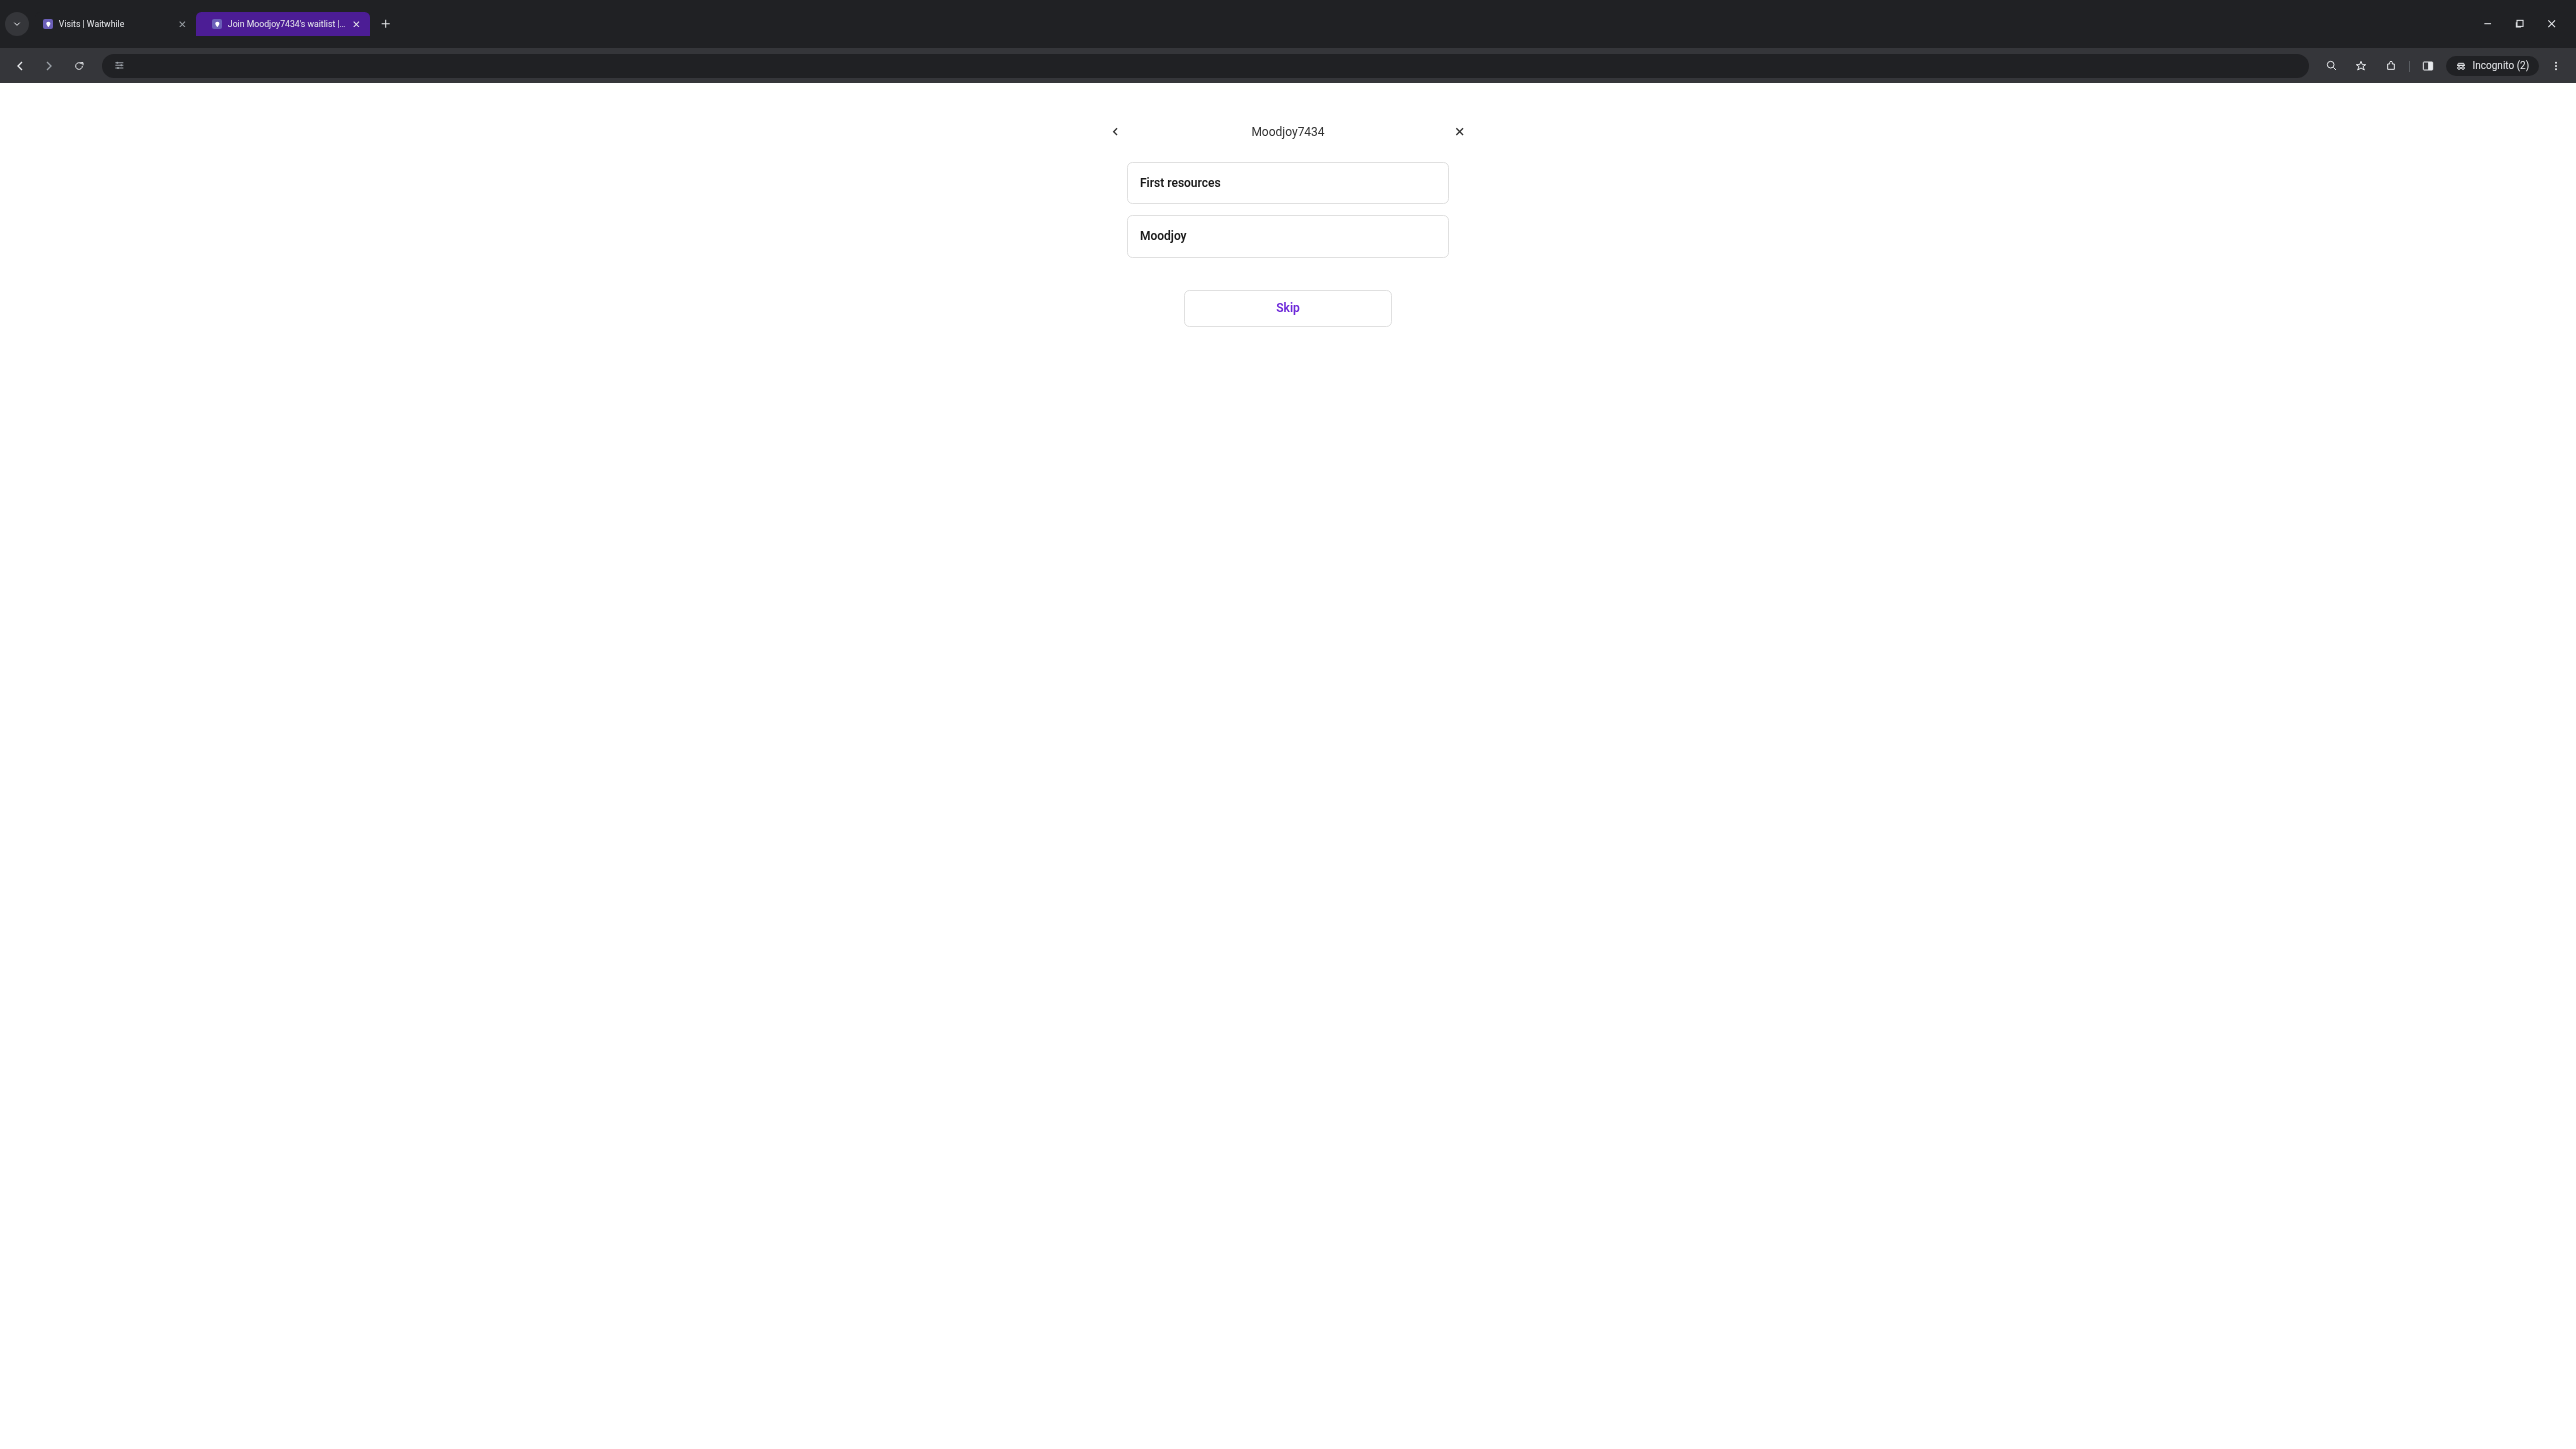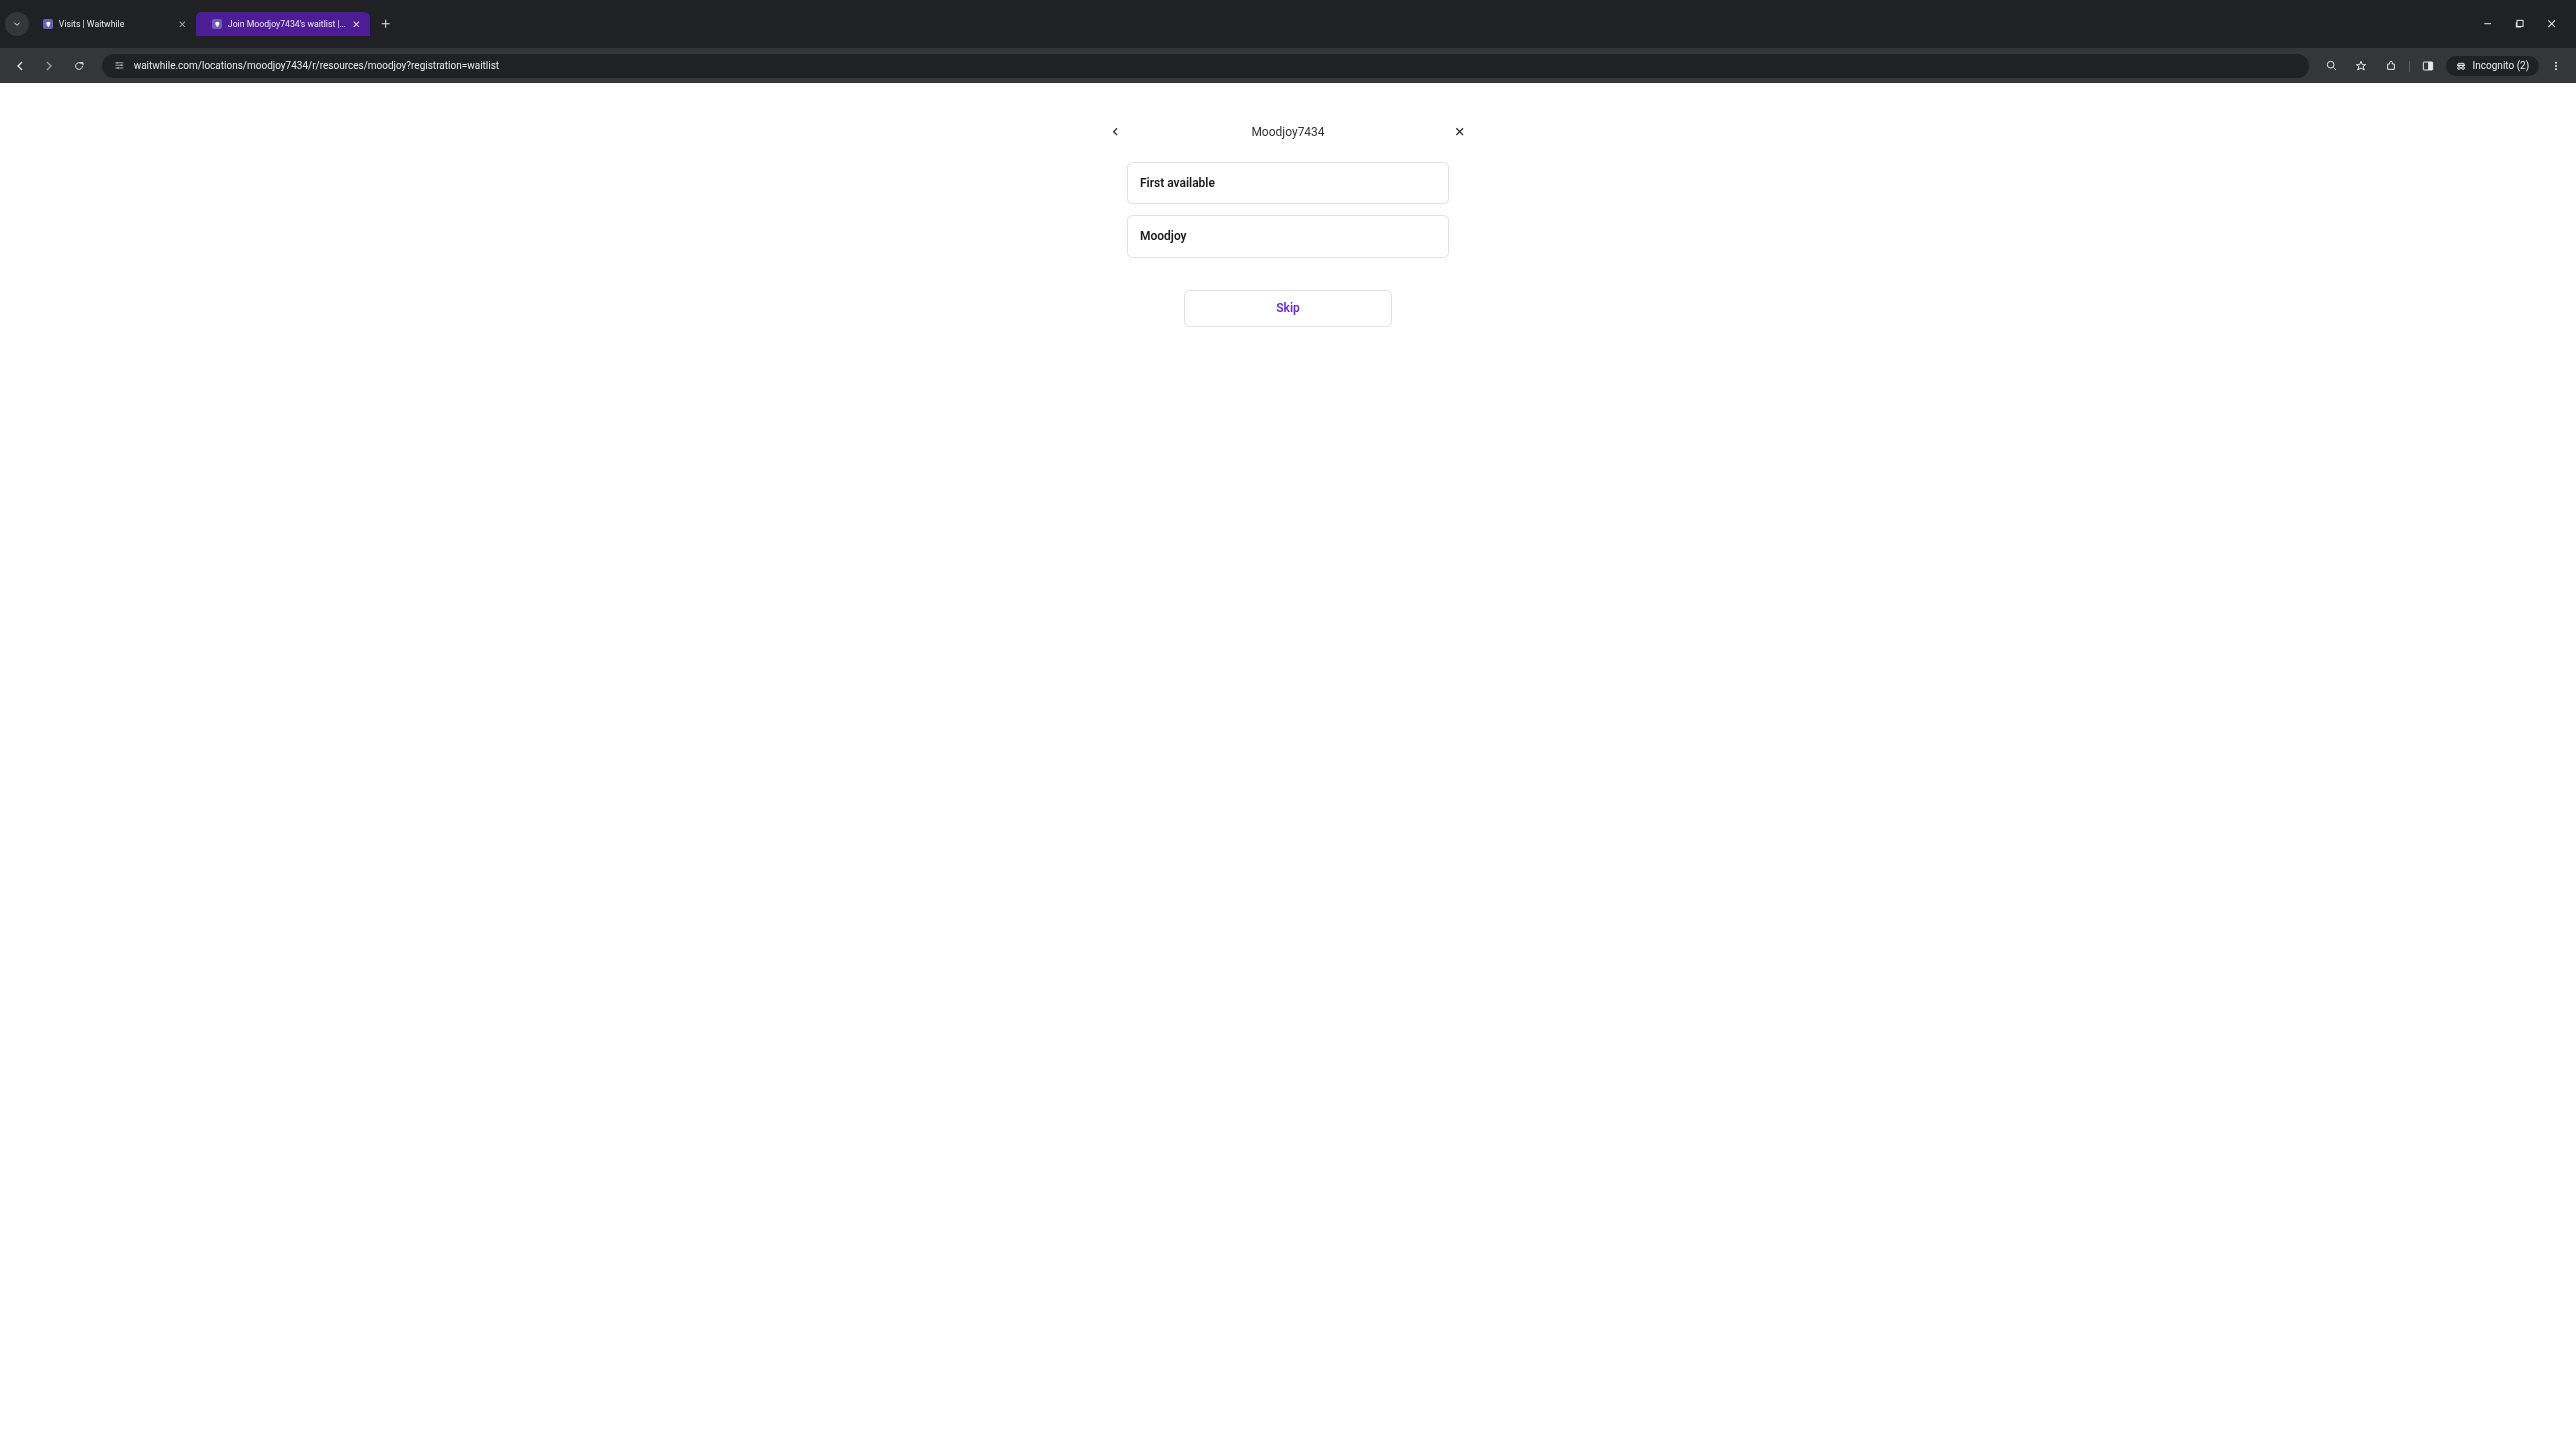--- a/index.html
+++ b/index.html
@@ -359,21 +359,20 @@
 
     <div class="address-bar">
       <div class="site-info">
         <svg width="10.7" height="10.7" viewBox="0 0 16 16">
             <path d="M2 4 L14 4 M2 8 L14 8 M2 12 L14 12" stroke="#9aa0a6" stroke-width="1.5"></path>
             <circle cx="5" cy="4" r="1.5" fill="#9aa0a6"></circle>
             <circle cx="11" cy="8" r="1.5" fill="#9aa0a6"></circle>
             <circle cx="6" cy="12" r="1.5" fill="#9aa0a6"></circle>
           </svg>
       </div>
-      <span class="url-text">waitwhile.com/locations/moodjoy7434/r/resources/moodjoy?registration=waitlist</span>
     </div>
 
     <div class="toolbar-right">
       <div class="toolbar-icon">
         <svg width="12" height="12" viewBox="0 0 18 18">
             <circle cx="7" cy="7" r="5" stroke="#e8eaed" stroke-width="1.5" fill="none"></circle>
             <path d="M11 11 L15 15" stroke="#e8eaed" stroke-width="1.5"></path>
           </svg>
       </div>
       <div class="toolbar-icon">
@@ -425,21 +424,21 @@
     <div class="close-button">
       <svg width="9.4" height="9.4" viewBox="0 0 14 14">
           <path d="M2 2 L12 12 M12 2 L2 12" stroke="#333" stroke-width="2"></path>
         </svg>
     </div>
   </div>
 
 
   <div class="options-container">
     <div class="option-card">
-      <div class="option-label">First available</div>
+      <div class="option-label">First resources</div>
     </div>
     <div class="option-card">
       <div class="option-label">Moodjoy</div>
     </div>
   </div>
 
   <div class="skip-button">
     <span>Skip</span>
   </div>
 </div>

